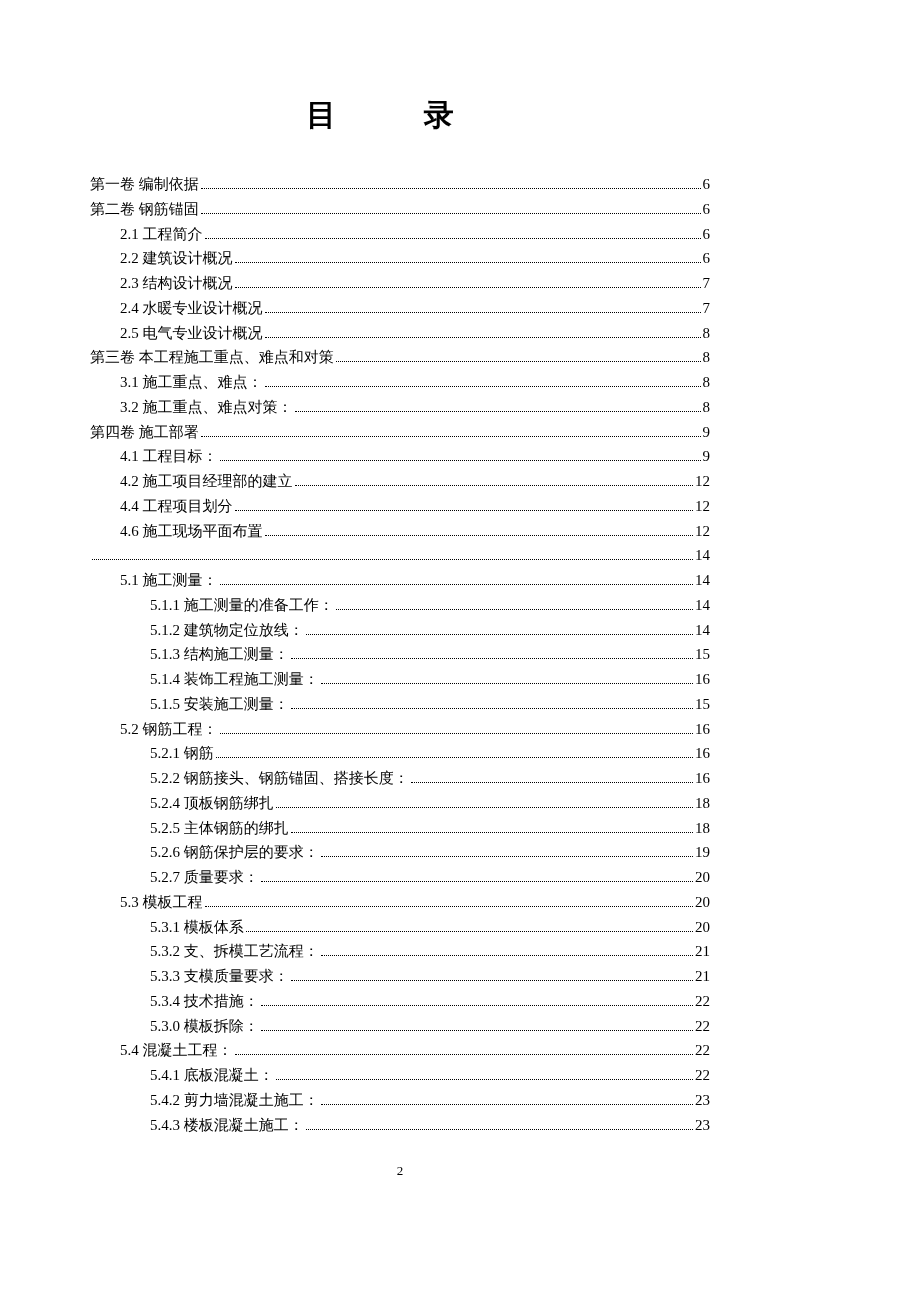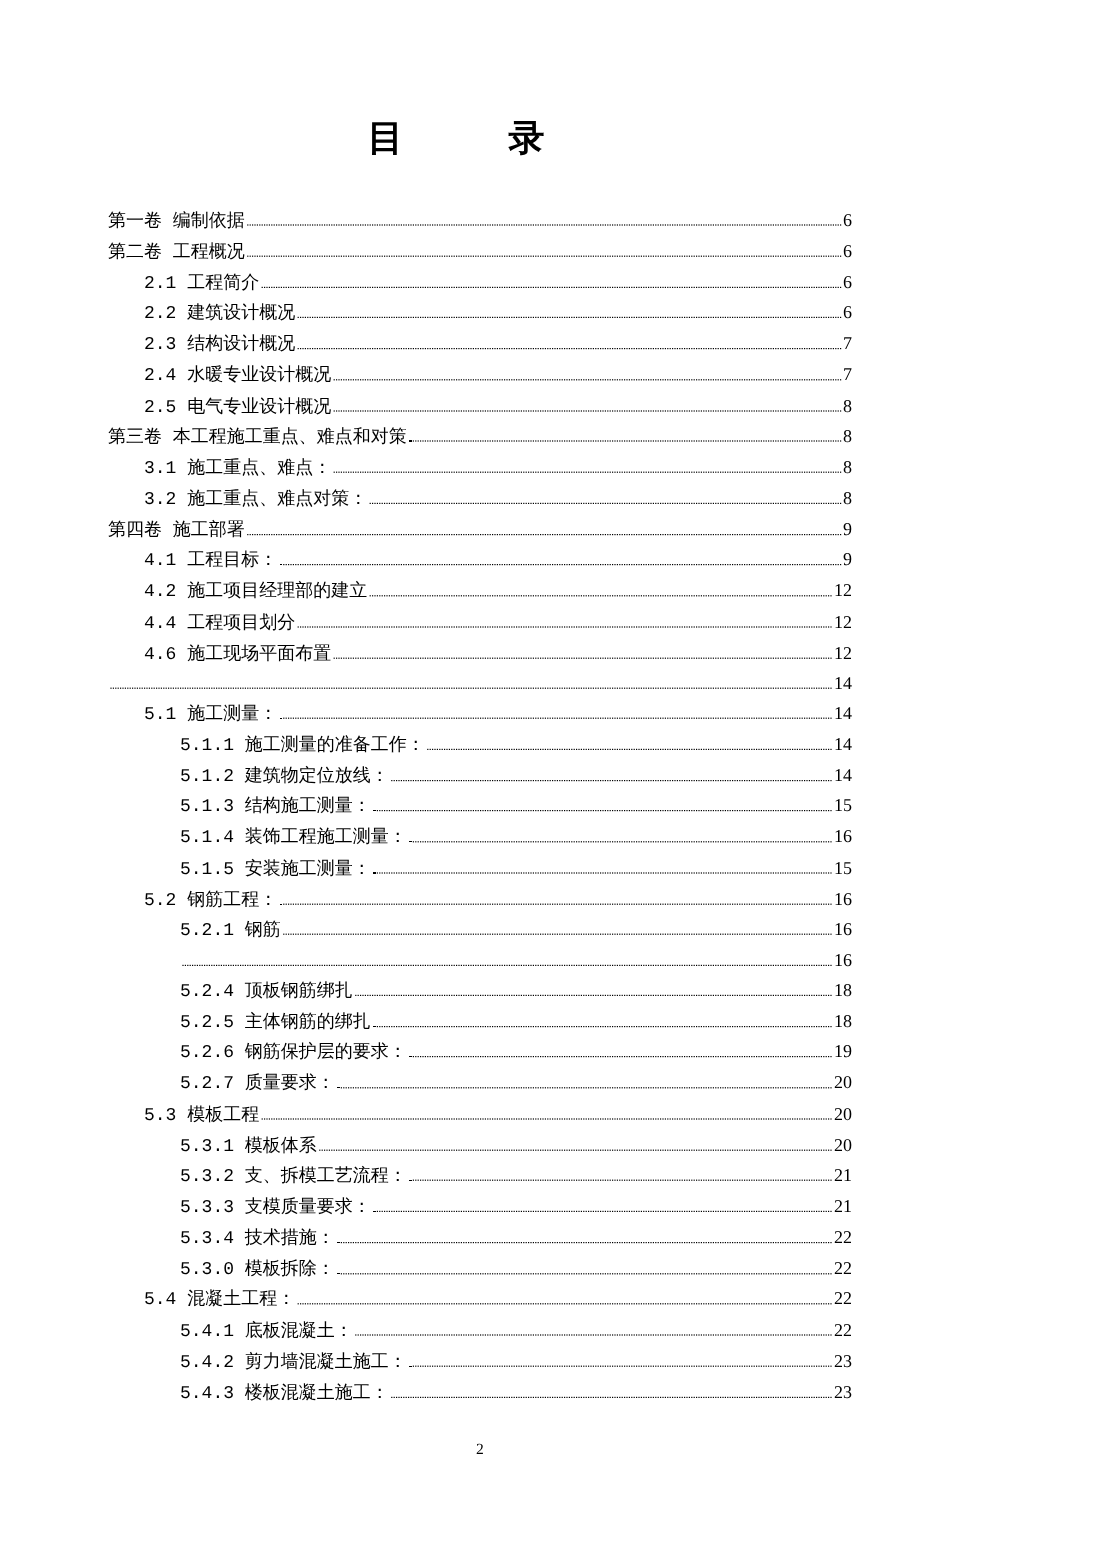--- a/index.html
+++ b/index.html
@@ -24,21 +24,20 @@
   }
   .toc-row {
     display: flex;
     align-items: baseline;
     font-size: 15px;
     line-height: 1.65;
     white-space: nowrap;
   }
   .label {
     flex: 0 0 auto;
-    font-family: Liberation Mono, monospace;
   }
   .dots {
     flex: 1 1 auto;
     border-bottom: 1.4px dotted #000;
     margin: 0 2px 3px 2px;
     min-width: 10px;
   }
   .pageno {
     flex: 0 0 auto;
   }
@@ -58,21 +57,21 @@
 
   <div class="title">目 录</div>
 
   <div id="toc-container">
       <div class="toc-row indent-0">
         <span class="label">第一卷 编制依据</span>
         <span class="dots"></span>
         <span class="pageno">6</span>
       </div>
       <div class="toc-row indent-0">
-        <span class="label">第二卷 工程概况</span>
+        <span class="label">第二卷 钢筋锚固</span>
         <span class="dots"></span>
         <span class="pageno">6</span>
       </div>
       <div class="toc-row indent-1">
         <span class="label">2.1 工程简介</span>
         <span class="dots"></span>
         <span class="pageno">6</span>
       </div>
       <div class="toc-row indent-1">
         <span class="label">2.2 建筑设计概况</span>
@@ -172,20 +171,21 @@
         <span class="label">5.2 钢筋工程：</span>
         <span class="dots"></span>
         <span class="pageno">16</span>
       </div>
       <div class="toc-row indent-2">
         <span class="label">5.2.1 钢筋</span>
         <span class="dots"></span>
         <span class="pageno">16</span>
       </div>
       <div class="toc-row indent-2">
+        <span class="label">5.2.2 钢筋接头、钢筋锚固、搭接长度：</span>
         <span class="dots"></span>
         <span class="pageno">16</span>
       </div>
       <div class="toc-row indent-2">
         <span class="label">5.2.4 顶板钢筋绑扎</span>
         <span class="dots"></span>
         <span class="pageno">18</span>
       </div>
       <div class="toc-row indent-2">
         <span class="label">5.2.5 主体钢筋的绑扎</span>

